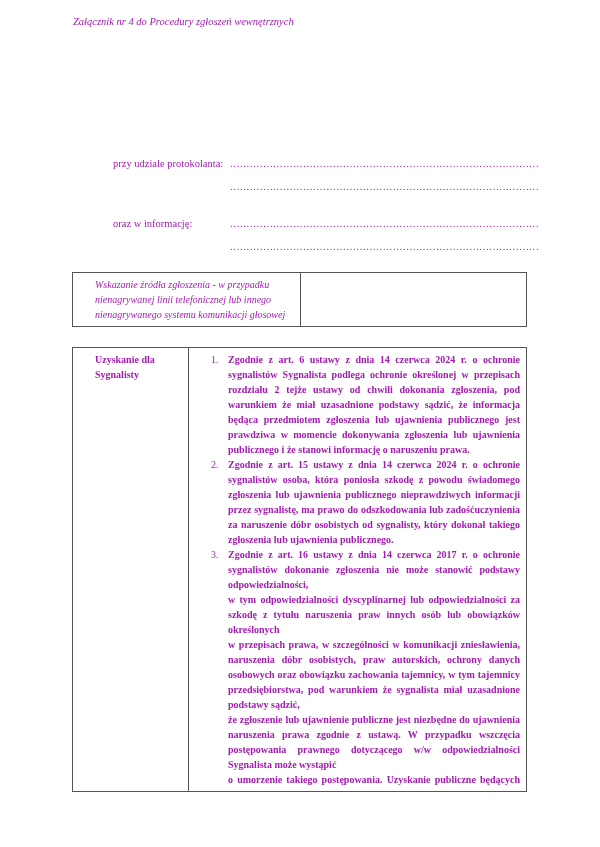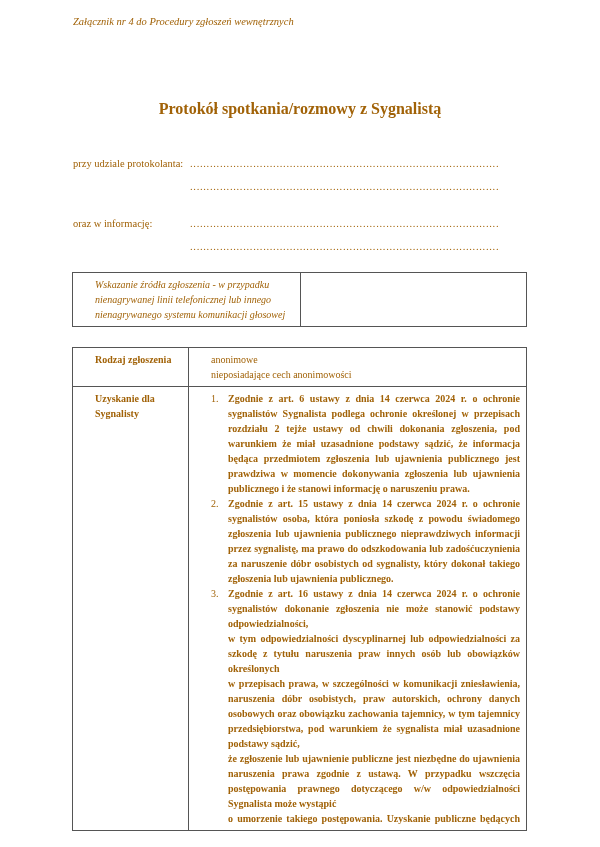--- a/index.html
+++ b/index.html
@@ -1,35 +1,35 @@
 <!DOCTYPE html>
 <html><head>
 <meta charset="utf-8">
 <style>
   html, body { margin: 0; padding: 0; background: #ffffff; }
   .page {
     position: relative;
     width: 600px; height: 847px;
     background: #ffffff;
-    color: #a16207;
+    color: #a21caf;
     font-family: "Liberation Serif", "DejaVu Serif", serif;
     overflow: hidden;
   }
   .header-note {
     position: absolute; left: 73px; top: 15px;
     font-style: italic; font-size: 10.5px; line-height: 13px;
   }
   .doc-title {
     position: absolute; left: 0; top: 99px; width: 600px;
     text-align: center; font-weight: bold; font-size: 16px; line-height: 19px;
   }
   .form-block { position: absolute; left: 73px; top: 151px; width: 430px; }
   .form-row { height: 23px; white-space: nowrap; }
   .form-row.spaced { margin-top: 14px; }
-  .form-label { display: inline-block; width: 117px; font-size: 10.5px; vertical-align: bottom; }
+  .form-label { display: inline-block; width: 117px; font-size: 10.5px; vertical-align: bottom; margin-left: 40px; }
   .dotted-line {
     display: inline-block; width: 310px; overflow: hidden;
     font-size: 10.5px; letter-spacing: 0.7px; white-space: nowrap; vertical-align: bottom;
   }
   table.doc-table {
     position: absolute; left: 72px; width: 454px;
     border-collapse: collapse; table-layout: fixed;
   }
   table.doc-table td {
     border: 1px solid #555555; vertical-align: top;
@@ -49,21 +49,20 @@
   .seg { text-align: justify; }
   .seg.stretch { text-align-last: justify; }
 </style>
 </head>
 <body>
 
 <div class="page">
 
   <div class="header-note">Załącznik nr 4 do Procedury zgłoszeń wewnętrznych</div>
 
-  <div class="doc-title">Protokół spotkania/rozmowy z Sygnalistą</div>
 
   <div class="form-block">
     <div class="form-row">
       <span class="form-label">przy udziale protokolanta:</span><span class="dotted-line">......................................................................................................................</span>
     </div>
     <div class="form-row">
       <span class="form-label"></span><span class="dotted-line">......................................................................................................................</span>
     </div>
     <div class="form-row spaced">
       <span class="form-label">oraz w informację:</span><span class="dotted-line">......................................................................................................................</span>
@@ -85,46 +84,39 @@
     </tr>
   </tbody>
     </table>
 
   <table class="doc-table t2">
     <colgroup>
         <col style="width:116px">
         <col style="width:338px">
       </colgroup>
     <tbody>
-    <tr class="row-type">
-      <td class="bold-cell">Rodzaj zgłoszenia</td>
-      <td class="type-options">
-            <div>anonimowe</div>
-            <div>nieposiadające cech anonimowości</div>
-          </td>
-    </tr>
     <tr>
       <td class="bold-cell">Uzyskanie dla Sygnalisty</td>
       <td class="notice-cell">
             <div class="notice-item">
               <div class="notice-num">1.</div>
               <div class="notice-body">
                 <div class="seg">Zgodnie z art. 6 ustawy z dnia 14 czerwca 2024 r. o ochronie sygnalistów Sygnalista podlega ochronie określonej w przepisach rozdziału 2 tejże ustawy od chwili dokonania zgłoszenia, pod warunkiem że miał uzasadnione podstawy sądzić, że informacja będąca przedmiotem zgłoszenia lub ujawnienia publicznego jest prawdziwa w momencie dokonywania zgłoszenia lub ujawnienia publicznego i że stanowi informację o naruszeniu prawa.</div>
               </div>
             </div>
             <div class="notice-item">
               <div class="notice-num">2.</div>
               <div class="notice-body">
                 <div class="seg">Zgodnie z art. 15 ustawy z dnia 14 czerwca 2024 r. o ochronie sygnalistów osoba, która poniosła szkodę z powodu świadomego zgłoszenia lub ujawnienia publicznego nieprawdziwych informacji przez sygnalistę, ma prawo do odszkodowania lub zadośćuczynienia za naruszenie dóbr osobistych od sygnalisty, który dokonał takiego zgłoszenia lub ujawnienia publicznego.</div>
               </div>
             </div>
             <div class="notice-item">
               <div class="notice-num">3.</div>
               <div class="notice-body">
-                <div class="seg">Zgodnie z art. 16 ustawy z dnia 14 czerwca 2024 r. o ochronie sygnalistów dokonanie zgłoszenia nie może stanowić podstawy odpowiedzialności,</div>
+                <div class="seg">Zgodnie z art. 16 ustawy z dnia 14 czerwca 2017 r. o ochronie sygnalistów dokonanie zgłoszenia nie może stanowić podstawy odpowiedzialności,</div>
                 <div class="seg">w tym odpowiedzialności dyscyplinarnej lub odpowiedzialności za szkodę z tytułu naruszenia praw innych osób lub obowiązków określonych</div>
                 <div class="seg">w przepisach prawa, w szczególności w komunikacji zniesławienia, naruszenia dóbr osobistych, praw autorskich, ochrony danych osobowych oraz obowiązku zachowania tajemnicy, w tym tajemnicy przedsiębiorstwa, pod warunkiem że sygnalista miał uzasadnione podstawy sądzić,</div>
                 <div class="seg">że zgłoszenie lub ujawnienie publiczne jest niezbędne do ujawnienia naruszenia prawa zgodnie z ustawą. W przypadku wszczęcia postępowania prawnego dotyczącego w/w odpowiedzialności Sygnalista może wystąpić</div>
                 <div class="seg stretch">o umorzenie takiego postępowania. Uzyskanie publiczne będących</div>
               </div>
             </div>
           </td>
     </tr>
   </tbody>
     </table>

